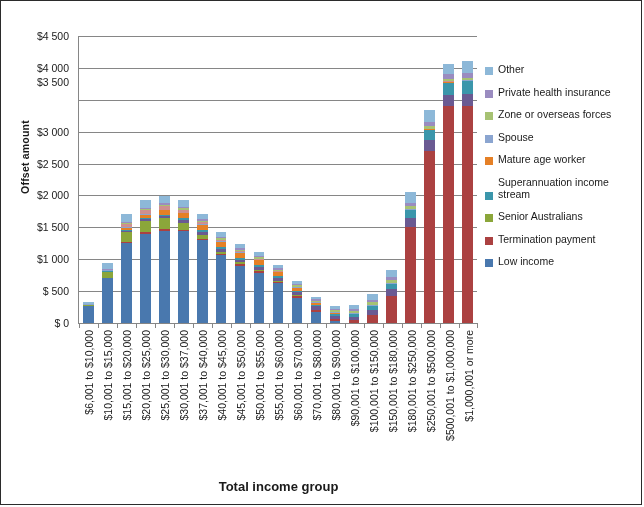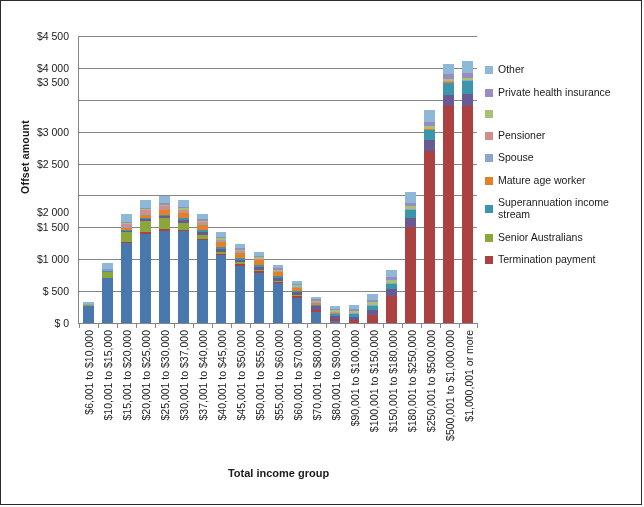--- a/index.html
+++ b/index.html
@@ -148,38 +148,38 @@
     transform-origin: left top;
     transform: rotate(-90deg) translate(-100%, -50%);
     white-space: nowrap;
     font-size: 10.5px;
     color: #1a1a1a;
   }
 
   #x-axis-title {
     position: absolute;
     left: 78px;
-    top: 466px;
+    top: 478px;
     width: 399px;
     text-align: center;
-    font-size: 11px;
+    font-size: 13px;
     font-weight: bold;
     color: #1a1a1a;
   }
 
   
   #legend {
     position: absolute;
     left: 484px;
     top: 62px;
     width: 156px;
   }
   .legend-item {
     display: flex;
-    align-items: center;
+    align-items: flex-end;
     margin-bottom: 10.5px;
     line-height: 12px;
   }
   .legend-swatch {
     width: 8px;
     height: 8px;
     flex: 0 0 8px;
     margin-top: 2px;
     margin-right: 5px;
   }
@@ -194,21 +194,21 @@
 <div id="chart-frame">
 
   <div id="y-axis-title">Offset amount</div>
 
   <div id="ytick-labels">
       <div class="ytick" style="top: 35px;">$4 500</div>
       <div class="ytick" style="top: 66.8889px;">$4 000</div>
       <div class="ytick" style="top: 81px;">$3 500</div>
       <div class="ytick" style="top: 130.667px;">$3 000</div>
       <div class="ytick" style="top: 162.556px;">$2 500</div>
-      <div class="ytick" style="top: 194.444px; margin-top: 17px;">$2 000</div>
+      <div class="ytick" style="top: 194.444px;">$2 000</div>
       <div class="ytick" style="top: 226.333px;">$1 500</div>
       <div class="ytick" style="top: 258.222px;">$1 000</div>
       <div class="ytick" style="top: 290.111px;">$ 500</div>
       <div class="ytick" style="top: 322px;">$ 0</div>
     </div>
 
   <div id="plot-area">
     <div id="gridlines">
         <div class="gridline" style="top: 0px;"></div>
         <div class="gridline" style="top: 31.8889px;"></div>
@@ -660,24 +660,21 @@
       <div class="legend-item">
         <span class="legend-swatch" style="background: rgb(141, 184, 216);"></span>
         <span class="legend-label">Other</span>
       </div>
       <div class="legend-item">
         <span class="legend-swatch" style="background: rgb(154, 140, 192);"></span>
         <span class="legend-label">Private health insurance</span>
       </div>
       <div class="legend-item">
         <span class="legend-swatch" style="background: rgb(167, 194, 115);"></span>
-      </div>
-      <div class="legend-item">
-        <span class="legend-swatch" style="background: rgb(207, 143, 143);"></span>
-        <span class="legend-label">Pensioner</span>
+        <span class="legend-label">Zone or overseas forces</span>
       </div>
       <div class="legend-item">
         <span class="legend-swatch" style="background: rgb(139, 165, 208);"></span>
         <span class="legend-label">Spouse</span>
       </div>
       <div class="legend-item">
         <span class="legend-swatch" style="background: rgb(229, 128, 38);"></span>
         <span class="legend-label">Mature age worker</span>
       </div>
       <div class="legend-item">
@@ -685,15 +682,19 @@
         <span class="legend-label">Superannuation income stream</span>
       </div>
       <div class="legend-item">
         <span class="legend-swatch" style="background: rgb(139, 166, 58);"></span>
         <span class="legend-label">Senior Australians</span>
       </div>
       <div class="legend-item">
         <span class="legend-swatch" style="background: rgb(171, 65, 65);"></span>
         <span class="legend-label">Termination payment</span>
       </div>
+      <div class="legend-item">
+        <span class="legend-swatch" style="background: rgb(73, 120, 174);"></span>
+        <span class="legend-label">Low income</span>
+      </div>
     </div>
 
 </div>
 
 </body></html>

